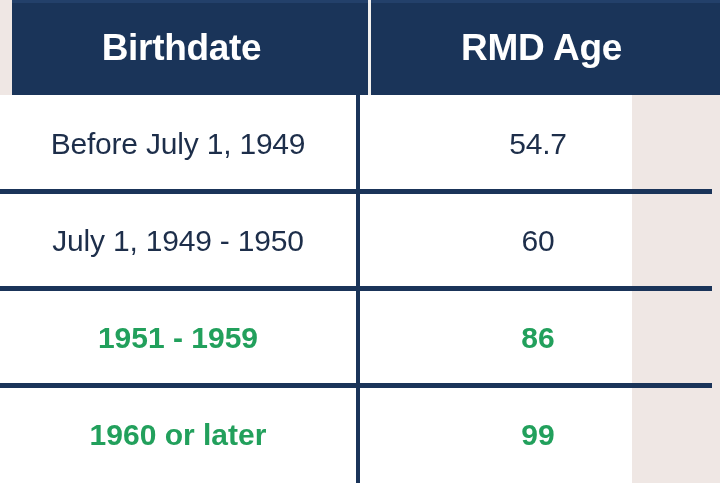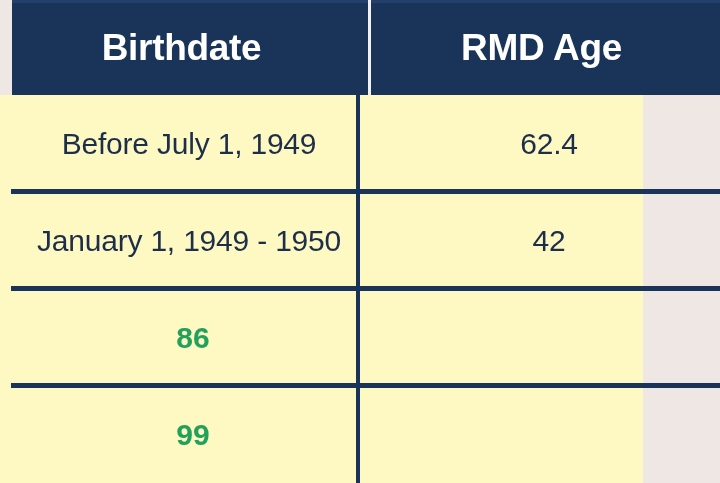--- a/index.html
+++ b/index.html
@@ -69,22 +69,21 @@
     z-index: 3;
   }
 
   
   .tbody {
     position: absolute;
     left: 0;
     top: 95px;
     width: 632px;
     height: 388px;
-    background: #fef9c3;
-    padding-left: 11px;
+    background: #ffffff;
   }
   .tr {
     position: relative;
     width: 720px;
     height: 97px;
     display: flex;
     align-items: center;
     box-sizing: border-box;
   }
   .td {
@@ -136,32 +135,34 @@
   <div class="thead">
     <div class="th col-left">Birthdate</div>
     <div class="th col-right">RMD Age</div>
     <div class="header-divider"></div>
   </div>
 
   <div class="tbody">
 
     <div class="tr">
       <div class="td col-left">Before July 1, 1949</div>
-      <div class="td col-right">62.4</div>
+      <div class="td col-right">54.7</div>
     </div>
 
     <div class="tr">
-      <div class="td col-left">January 1, 1949 - 1950</div>
-      <div class="td col-right">42</div>
+      <div class="td col-left">July 1, 1949 - 1950</div>
+      <div class="td col-right">60</div>
     </div>
 
     <div class="tr">
+      <div class="td col-left hl">1951 - 1959</div>
       <div class="td col-right hl">86</div>
     </div>
 
     <div class="tr">
+      <div class="td col-left hl">1960 or later</div>
       <div class="td col-right hl">99</div>
     </div>
 
     <div class="body-divider"></div>
   </div>
 
 </div>
 
 </body></html>

